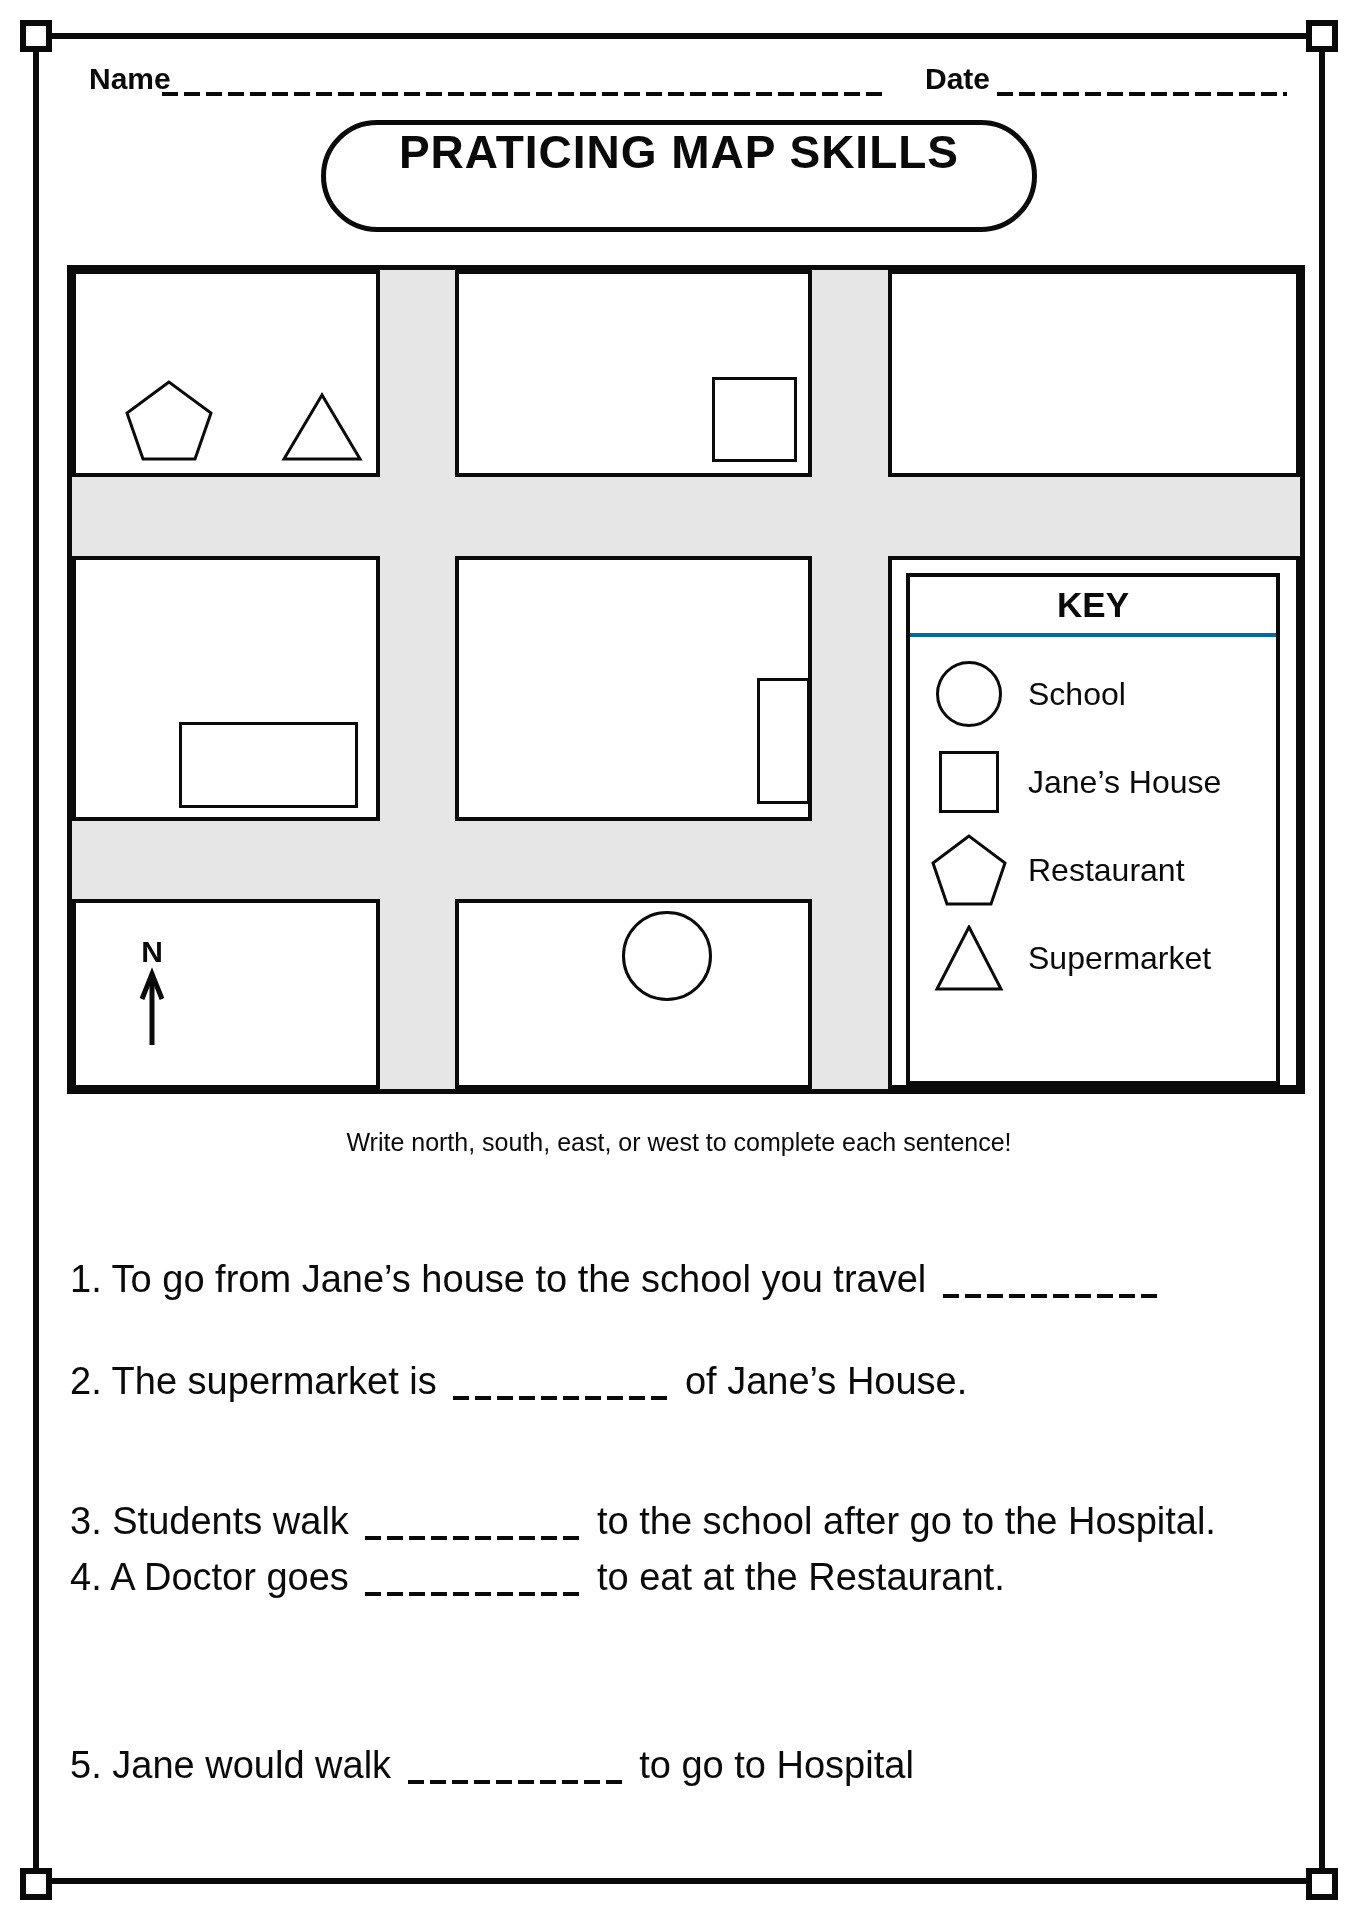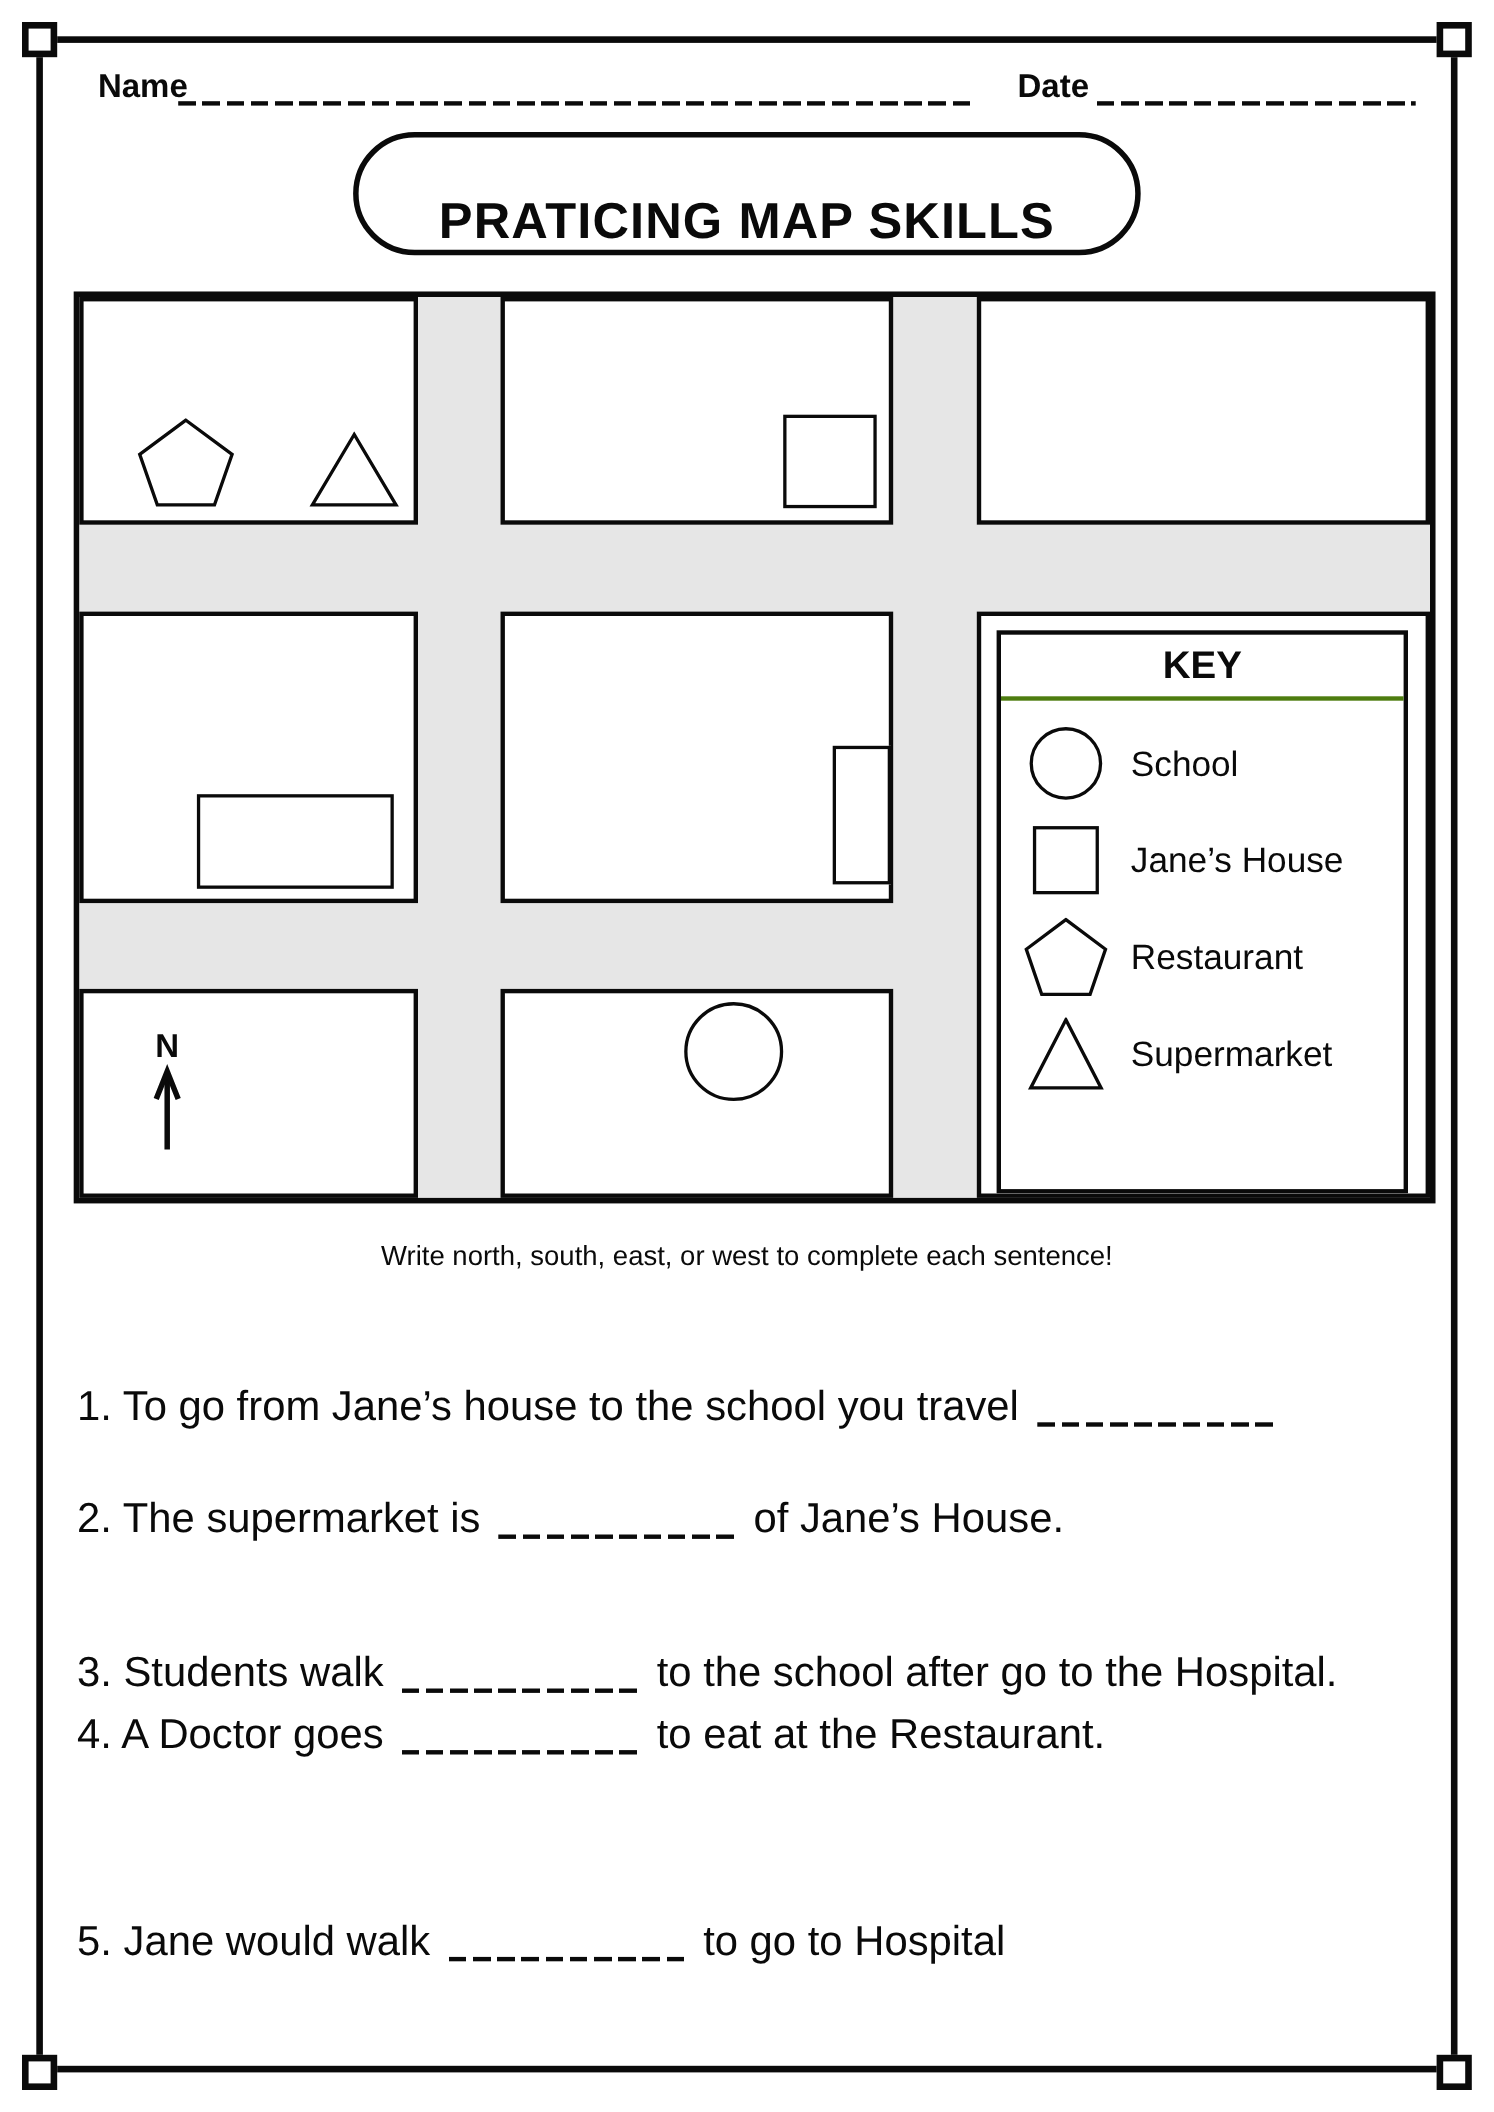--- a/index.html
+++ b/index.html
@@ -30,21 +30,21 @@
   .dash-line{
     position:absolute;top:60px;height:36px;
     background:repeating-linear-gradient(90deg,#0a0a0a 0 16px,transparent 16px 22px) bottom / 100% 4px no-repeat;
   }
   .name-line{left:162px;width:726px;}
   .date-line{left:997px;width:290px;}
 
   .title-box{
     position:absolute;left:50%;top:120px;transform:translateX(-50%);
     width:716px;height:112px;border:5px solid #0a0a0a;border-radius:58px;
-    background:#fff;display:flex;align-items:flex-end;justify-content:center;
+    background:#fff;display:flex;align-items:flex-start;justify-content:center;
     box-sizing:border-box;
   }
   .title-text{font-size:46px;font-weight:700;letter-spacing:1px;white-space:nowrap;}
 
   .map{
     position:absolute;left:67px;top:265px;width:1238px;height:829px;
     border:5px solid #0a0a0a;box-sizing:border-box;background:#e6e6e6;
   }
   .block{position:absolute;background:#fff;border:4px solid #0a0a0a;box-sizing:border-box;}
   .b1{left:0;top:0;width:308px;height:207px;}
@@ -66,21 +66,21 @@
   .tri-pos{left:205px;top:118px;}
 
   .north{position:absolute;left:50px;top:34px;width:52px;text-align:center;}
   .north-n{font-size:30px;font-weight:600;display:block;line-height:30px;}
 
   .key-box{
     position:absolute;left:14px;top:13px;width:374px;height:512px;
     border:4px solid #0a0a0a;background:#fff;box-sizing:border-box;
   }
   .key-header{
-    height:56px;border-bottom:4px solid #4d7c0f;
+    height:56px;border-bottom:4px solid #0369a1;
     display:flex;align-items:center;justify-content:center;
     font-size:35px;font-weight:600;
   }
   .key-items{padding-top:13px;}
   .key-row{display:flex;align-items:center;height:88px;}
   .key-sym{width:118px;display:flex;align-items:center;justify-content:center;flex:0 0 118px;}
   .key-label{font-size:32px;}
   .k-circle{width:66px;height:66px;border:3px solid #0a0a0a;border-radius:50%;background:#fff;box-sizing:border-box;}
   .k-rect{width:27px;height:70px;border:3px solid #0a0a0a;background:#fff;box-sizing:border-box;}
   .k-square{width:60px;height:62px;border:3px solid #0a0a0a;background:#fff;box-sizing:border-box;}

